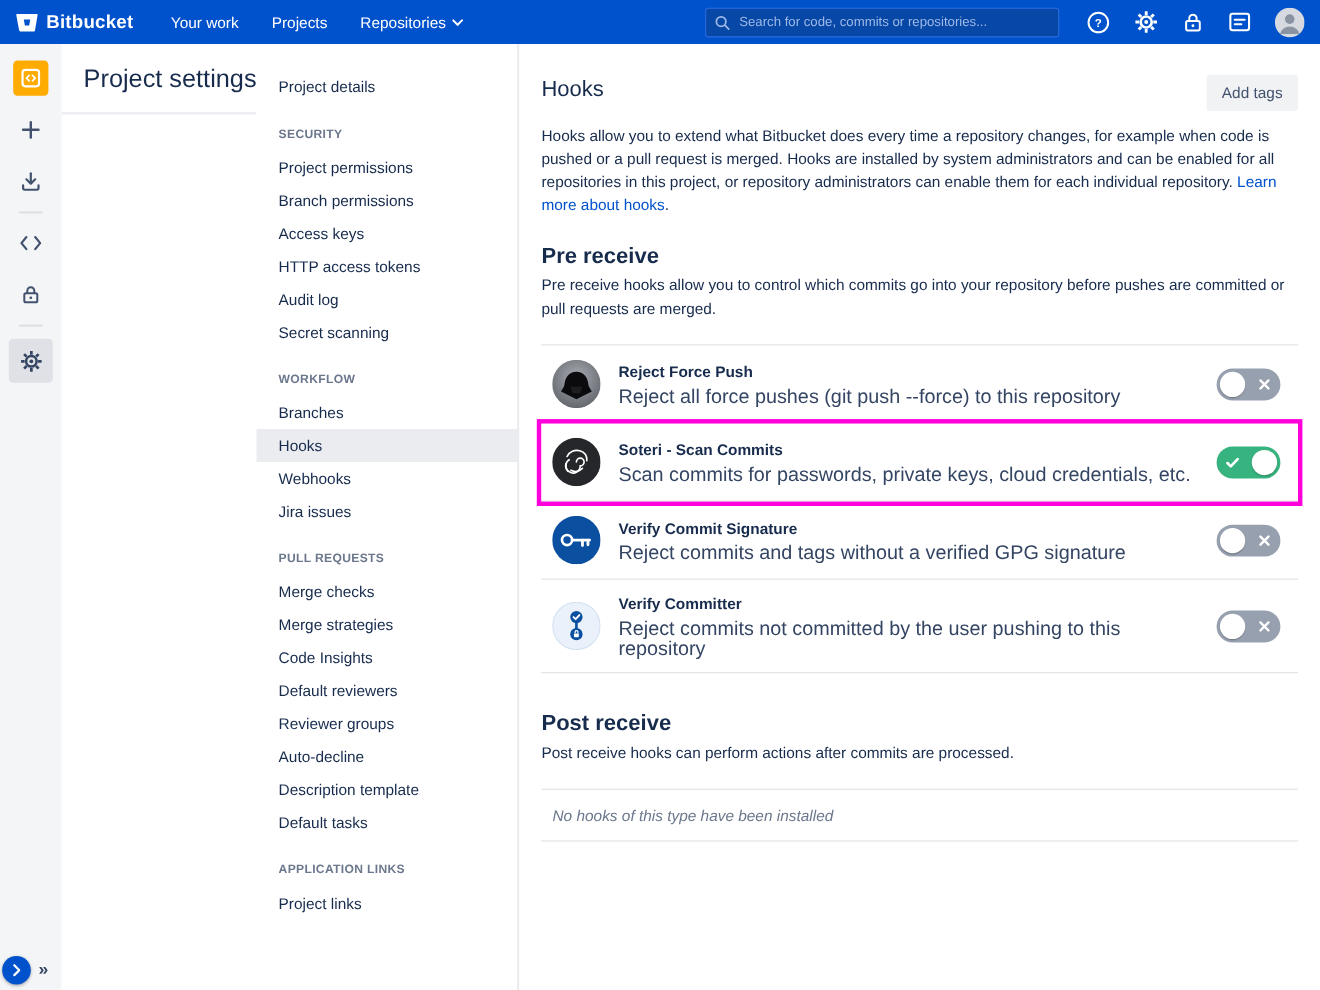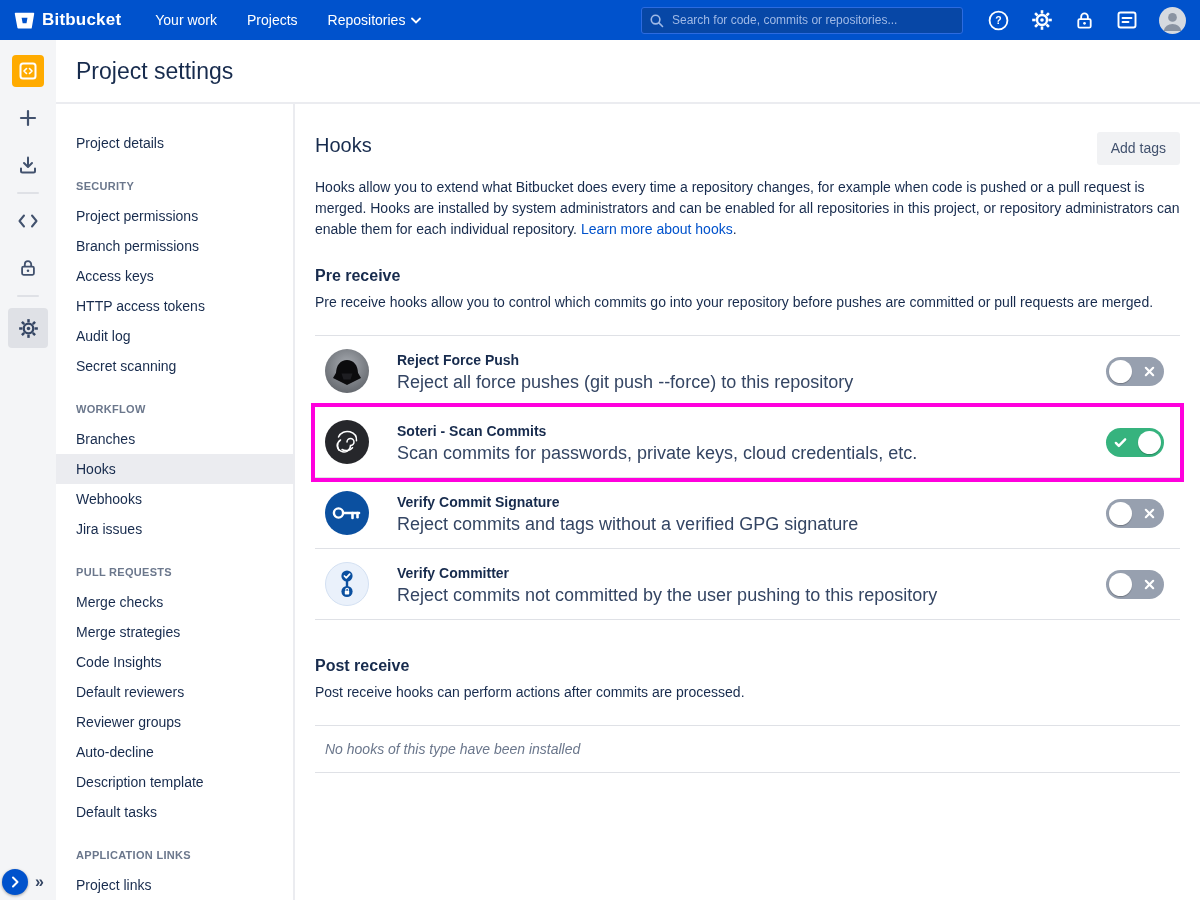--- a/index.html
+++ b/index.html
@@ -29,43 +29,43 @@
   .app{display:flex;height:860px}
   .rail{width:56px;background:var(--rail-bg);display:flex;flex-direction:column;align-items:center;padding-top:15px;gap:15px;position:relative;flex:none}
   .proj-tile{width:32px;height:32px;border-radius:4px;background:var(--project-avatar-yellow);display:flex;align-items:center;justify-content:center;cursor:pointer}
   .rail-btn{width:32px;height:32px;display:flex;align-items:center;justify-content:center;cursor:pointer;background:none;border:none;padding:0;border-radius:4px}
   .rail-btn.selected{background:#DFE1E6;width:40px;height:40px}
   .rail-divider{width:22px;height:2px;background:#DFE1E6;border-radius:1px;margin:-4px 0}
   .rail-expand{position:absolute;bottom:5px;left:2px;display:flex;align-items:center;gap:7px}
   .expand-circle{width:26px;height:26px;border-radius:50%;background:var(--nav-blue);display:flex;align-items:center;justify-content:center;cursor:pointer;box-shadow:0 1px 3px rgba(0,0,0,.35)}
   .expand-glyph{color:#344563;font-size:16px;font-weight:700;cursor:pointer}
 
-  .page{flex:1;display:flex;flex-direction:column;min-width:0}
+  .page{flex:1;display:flex;flex-direction:row;min-width:0}
   .page-header{height:64px;border-bottom:2px solid var(--selected-bg);display:flex;align-items:center;padding-left:20px;flex:none;background:#fff}
   .page-title{font-size:23px;font-weight:500;margin:0}
 
   .content{flex:1;display:flex;min-height:0}
   .settings-nav{width:239px;flex:none;border-right:2px solid var(--selected-bg);padding-top:24px;font-size:14px;overflow:hidden}
   .nav-item{padding:6px 20px;line-height:18px;cursor:pointer;white-space:nowrap}
   .nav-item.selected{background:var(--selected-bg)}
   .nav-section-title{font-size:11px;font-weight:700;color:var(--text-muted);letter-spacing:.3px;padding:22px 20px 8px;line-height:13px}
 
   
   .main{flex:1;padding:28px 20px 0;overflow:hidden;min-width:0}
   .main-head{display:flex;justify-content:space-between;align-items:flex-start}
   .hooks-title{margin:0;font-size:20px;font-weight:500;line-height:26px}
   .add-hook-btn{background:rgba(9,30,66,0.06);border:none;border-radius:3px;color:#42526E;font-size:14px;padding:8px 14px;font-family:inherit;cursor:pointer;line-height:17px}
   .intro{font-size:14px;line-height:21px;margin:12px 0 0}
   .link{color:var(--link-blue);text-decoration:none;cursor:pointer}
-  .section-title{font-size:16px;font-weight:600;margin:26px 0 0;line-height:20px}
+  .section-title{font-size:20px;font-weight:600;margin:26px 0 0;line-height:20px}
   .section-title.post{margin-top:36px}
   .section-desc{font-size:14px;line-height:21px;margin:6px 0 0}
 
   .hook-list{margin-top:22px;border-top:1px solid var(--border)}
-  .hook-row{display:flex;align-items:center;gap:28px;padding:13px 10px;border-bottom:1px solid var(--border);position:relative}
+  .hook-row{display:flex;align-items:center;gap:16px;padding:13px 10px;border-bottom:1px solid var(--border);position:relative}
   .hook-row.highlighted{outline:4px solid var(--highlight-magenta);z-index:2}
   .hook-avatar{width:44px;height:44px;flex:none;line-height:0}
   .hook-text{min-width:0}
   .hook-name{font-size:14px;font-weight:700;line-height:18px}
   .hook-desc{font-size:18px;color:var(--text-secondary);margin-top:4px;line-height:18px}
 
   .toggle{margin-left:auto;margin-right:6px;flex:none;width:58px;height:29px;border-radius:15px;background:var(--toggle-off-gray);position:relative;cursor:pointer}
   .knob{position:absolute;left:3px;top:3px;width:23px;height:23px;background:#fff;border-radius:50%;box-shadow:0 1px 1px rgba(0,0,0,.25)}
   .t-x{position:absolute;right:9px;top:9px}
   .t-check{position:absolute;left:8px;top:8px;display:none}

